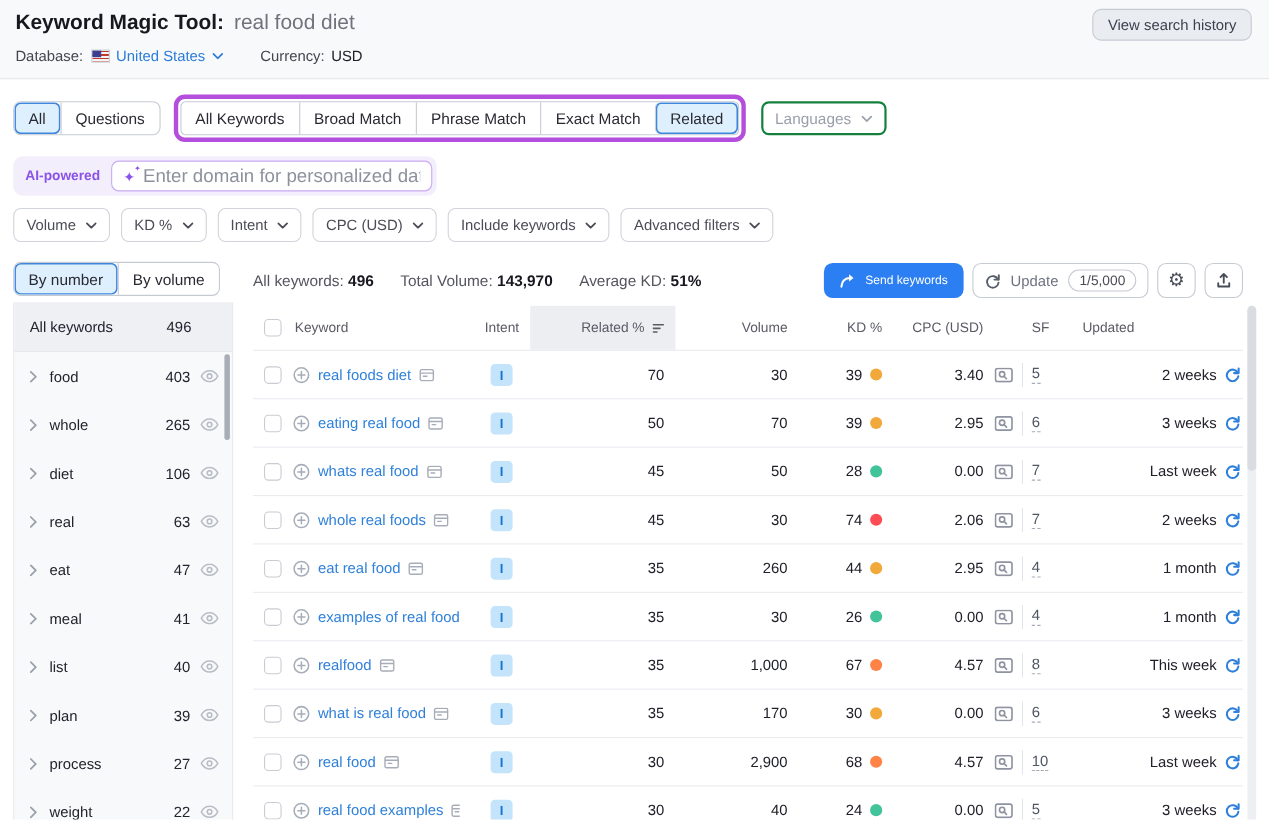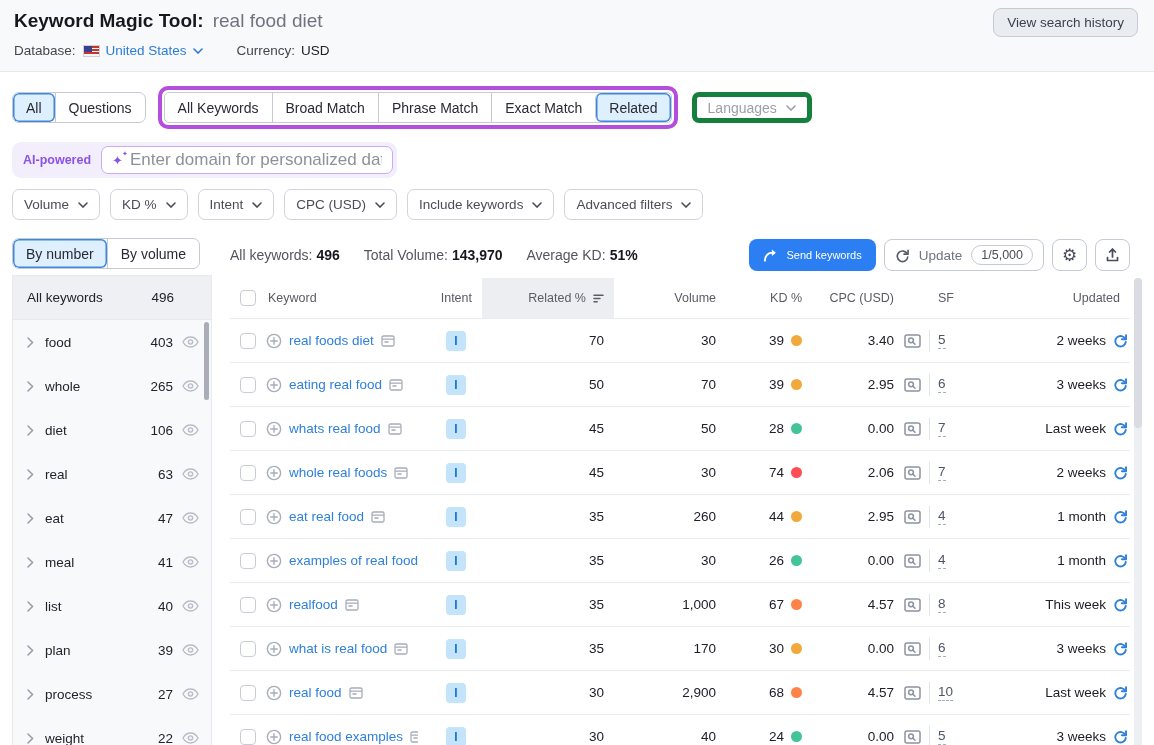--- a/index.html
+++ b/index.html
@@ -29,21 +29,21 @@
 
   
   .toolbar { padding:14px 28px 0 12px; }
   .tabs-row { display:flex; align-items:center; }
   .btn-group { display:inline-flex; border:1px solid #c6cad3; border-radius:7px; background:#fff; height:31px; overflow:hidden; }
   .tab { padding:0 13px; display:flex; align-items:center; font-size:14px; color:#2a2a34; cursor:pointer; white-space:nowrap; }
   .tab + .tab { border-left:1px solid #c6cad3; }
   .tab.selected { background:#def0fd; box-shadow:inset 0 0 0 1.5px #3f87dd; border-radius:6px; }
   .purple-frame { border:4px solid #b44fdd; border-radius:10px; padding:2px; margin-left:12px; display:inline-flex; }
   .purple-frame .btn-group { border-radius:5px; }
-  .dropdown { display:inline-flex; align-items:center; gap:9px; border:5px solid #15803d; border-radius:7px;
+  .dropdown { display:inline-flex; align-items:center; gap:9px; border:2px solid #15803d; border-radius:7px;
     height:31px; padding:0 11px; background:#fff; cursor:pointer; }
   .dropdown.muted { color:#9aa0ab; margin-left:14px; }
 
   .ai-row { margin-top:13px; display:inline-flex; align-items:center; gap:10px;
     background:#f3eefc; border-radius:9px; padding:4px 4px 4px 11px; }
   .ai-badge { color:#8a53e8; font-size:12.5px; font-weight:bold; }
   .ai-input-wrap { background:#fff; border:1px solid #c9abf2; border-radius:7px; height:28px;
     display:flex; align-items:center; gap:7px; padding:0 10px; width:292px; }
   .sparkle { color:#8a53e8; font-size:13px; line-height:1; position:relative; }
   .sparkle i { position:absolute; font-style:normal; font-size:7px; top:-4px; right:-5px; }
@@ -87,21 +87,21 @@
 
   
   .grid { display:grid; grid-template-columns:36px minmax(140px,1fr) 64px 132px 112px 86px 92px 80px 146px; align-items:center; }
   .thead { height:40px; font-size:12.5px; color:#5b5b66; }
   .th { padding-right:10px; }
   .th-keyword { padding-left:2px; }
   .th-intent { text-align:right; }
   .th-related { background:#eceef2; height:100%; display:flex; align-items:center; justify-content:flex-end; gap:7px; padding-right:10px; }
   .th-num { text-align:right; }
   .th-sf { padding-left:34px; }
-  .th-updated { text-align:right; }
+  .th-updated { }
 
   .t-row { height:44px; border-top:1px solid #e9ebef; font-size:13.5px; color:#20202a; background:#fff; }
   .cell { display:flex; align-items:center; }
   .c-check { justify-content:center; }
   .checkbox { width:16px; height:16px; border:1px solid #c9ccd4; border-radius:4px; background:#fff; cursor:pointer; }
   .c-keyword { gap:7px; overflow:hidden; }
   .kw-link { color:#2f80da; cursor:pointer; white-space:nowrap; text-decoration:none; }
   .c-intent { justify-content:flex-end; padding-right:16px; }
   .intent-badge { width:20px; height:20px; border-radius:4px; background:#c3e4fa; color:#1974d2;
     font-size:12px; font-weight:bold; display:flex; align-items:center; justify-content:center; cursor:pointer; }

